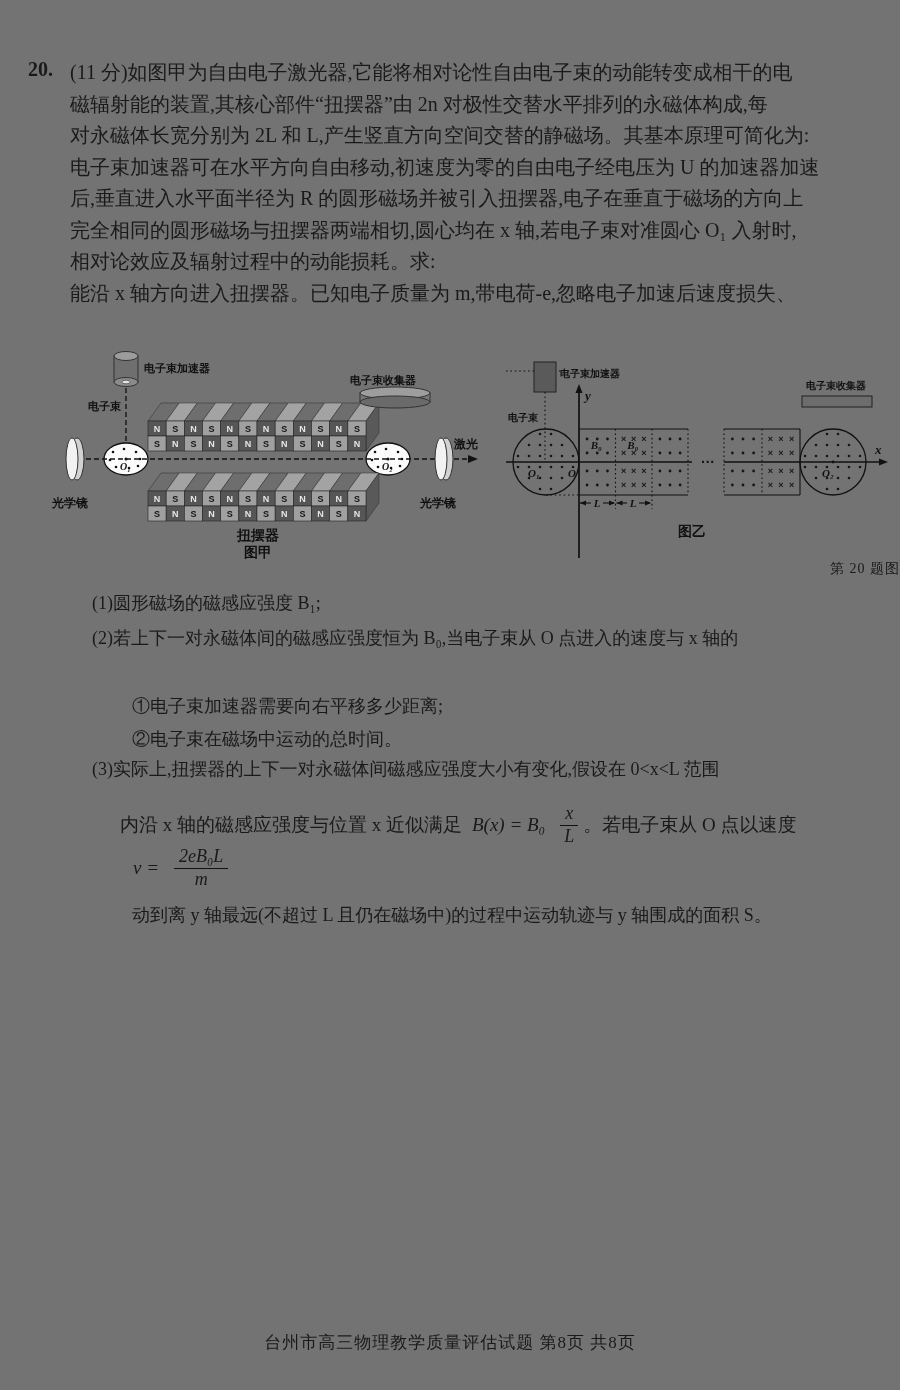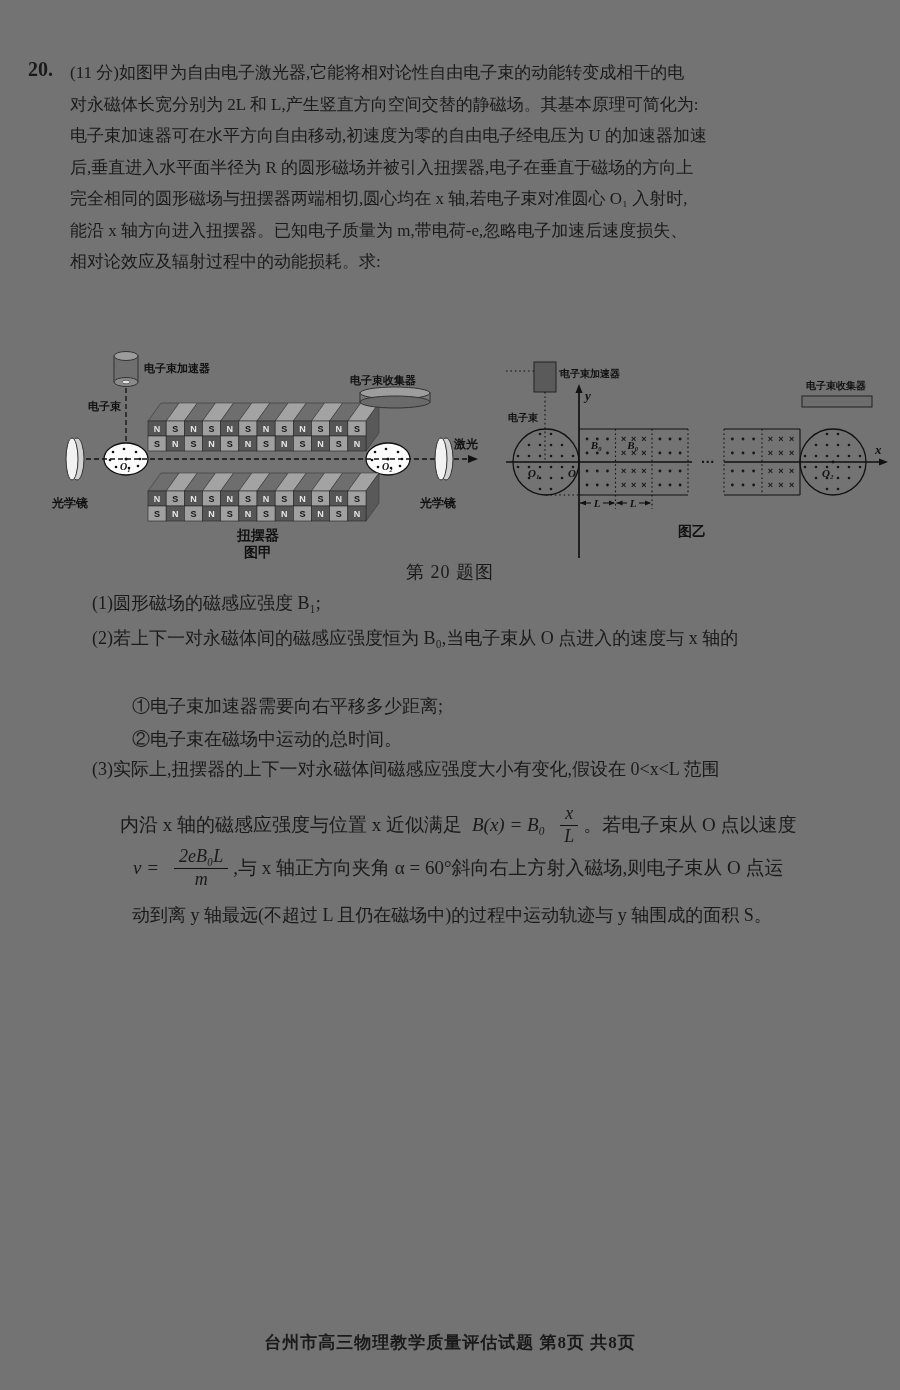--- a/index.html
+++ b/index.html
@@ -4,57 +4,58 @@
 <style>
   html,body{margin:0;padding:0;background:#e8e8e8;}
   .page{
     position:relative;width:900px;height:1390px;margin:0 auto;
     background:#737373;color:#1a1a1a;
     font-family:"Liberation Serif","DejaVu Serif",serif;
     overflow:hidden;
   }
   .qnum{position:absolute;left:28px;top:58px;font-size:20px;font-weight:700;}
   .para{position:absolute;left:70px;top:57px;width:805px;}
-  .tline{font-size:17px;line-height:31.5px;height:31.5px;white-space:nowrap;font-family:Liberation Serif, serif;}
-  .fig-caption{position:absolute;left:0;top:560px;width:900px;text-align:center;
-    font-size:18px;letter-spacing:1px;}
+  .tline{font-size:20px;line-height:31.5px;height:31.5px;white-space:nowrap;font-family:Liberation Serif, serif;}
+  .fig-caption{position:absolute;left:0;top:560px;width:900px;text-align:right;
+    font-size:14px;letter-spacing:1px;}
   .sub{position:absolute;font-size:18px;white-space:nowrap;margin-left:12px;}
   .mathline{position:absolute;display:flex;align-items:center;font-size:19px;white-space:nowrap;}
   .mvar{font-style:italic;font-family:"Liberation Serif",serif;margin:0 10px;}
   .frac{display:inline-flex;flex-direction:column;align-items:center;
     font-style:italic;font-size:18px;margin:0 5px;line-height:1.1;}
   .frac .num{border-bottom:1.6px solid #111;padding:0 5px 1px 5px;}
   .frac .den{padding-top:1px;}
   .footer{position:absolute;left:0;top:1331px;width:900px;text-align:center;
-    font-size:17px;font-weight:700;letter-spacing:1px;}
+    font-size:17px;font-weight:400;letter-spacing:1px;}
   .figwrap{position:absolute;}
   svg .flabel{font:bold 11px "Liberation Sans",sans-serif;fill:#111;}
   svg .fcap{font:bold 14px "Liberation Sans",sans-serif;fill:#111;}
   svg .fit{font:italic bold 11px "Liberation Serif",serif;fill:#111;}
   svg .fit10{font:italic bold 10px "Liberation Serif",serif;fill:#111;}
   svg .dash{stroke:#111;stroke-width:1.3;stroke-dasharray:5 3;fill:none;}
   svg .dotln{stroke:#111;stroke-width:1.1;stroke-dasharray:1.6 2.8;fill:none;}
   svg .solid{stroke:#111;stroke-width:1.7;fill:none;}
   svg .thin{stroke:#111;stroke-width:1.1;fill:none;}
 </style>
 </head>
 <body>
 
 <div class="page">
 
   <div class="qnum">20.</div>
 
   <div class="para">
     <div class="tline">(11 分)如图甲为自由电子激光器,它能将相对论性自由电子束的动能转变成相干的电</div>
+    <div class="tline">磁辐射能的装置,其核心部件“扭摆器”由 2n 对极性交替水平排列的永磁体构成,每</div>
     <div class="tline">对永磁体长宽分别为 2L 和 L,产生竖直方向空间交替的静磁场。其基本原理可简化为:</div>
     <div class="tline">电子束加速器可在水平方向自由移动,初速度为零的自由电子经电压为 U 的加速器加速</div>
     <div class="tline">后,垂直进入水平面半径为 R 的圆形磁场并被引入扭摆器,电子在垂直于磁场的方向上</div>
     <div class="tline">完全相同的圆形磁场与扭摆器两端相切,圆心均在 x 轴,若电子束对准圆心 O₁ 入射时,</div>
+    <div class="tline">相对论效应及辐射过程中的动能损耗。求:</div>
     <div class="tline">能沿 x 轴方向进入扭摆器。已知电子质量为 m,带电荷-e,忽略电子加速后速度损失、</div>
-    <div class="tline">相对论效应及辐射过程中的动能损耗。求:</div>
   </div>
 
   <div class="figwrap" style="left:30px;top:346px;">
     <svg width="462" height="214" viewBox="0 0 462 214">
 
       <ellipse cx="96" cy="113" rx="22" ry="16" fill="#fcfcfc" stroke="#111" stroke-width="1.3"></ellipse>
       <ellipse cx="358" cy="113" rx="22" ry="16" fill="#fcfcfc" stroke="#111" stroke-width="1.3"></ellipse>
 
       <line x1="56" y1="113" x2="440" y2="113" class="dash"></line>
       <polygon points="448,113 438,109 438,117" fill="#111"></polygon>
@@ -435,19 +436,18 @@
     </span>
     <span>。若电子束从 O 点以速度</span>
   </div>
 
   <div class="mathline" style="left:123px;top:839px;height:58px;">
     <span class="mvar">v =</span>
     <span class="frac">
       <span class="num">2eB₀L</span>
       <span class="den">m</span>
     </span>
-    <span>,与 x 轴正方向夹角 α = 60°斜向右上方射入磁场,则电子束从 O 点运</span>
   </div>
 
   <div class="sub" style="left:120px;top:903px;">动到离 y 轴最远(不超过 L 且仍在磁场中)的过程中运动轨迹与 y 轴围成的面积 S。</div>
 
   <div class="footer">台州市高三物理教学质量评估试题  第8页  共8页</div>
 </div>
 
 </body></html>

